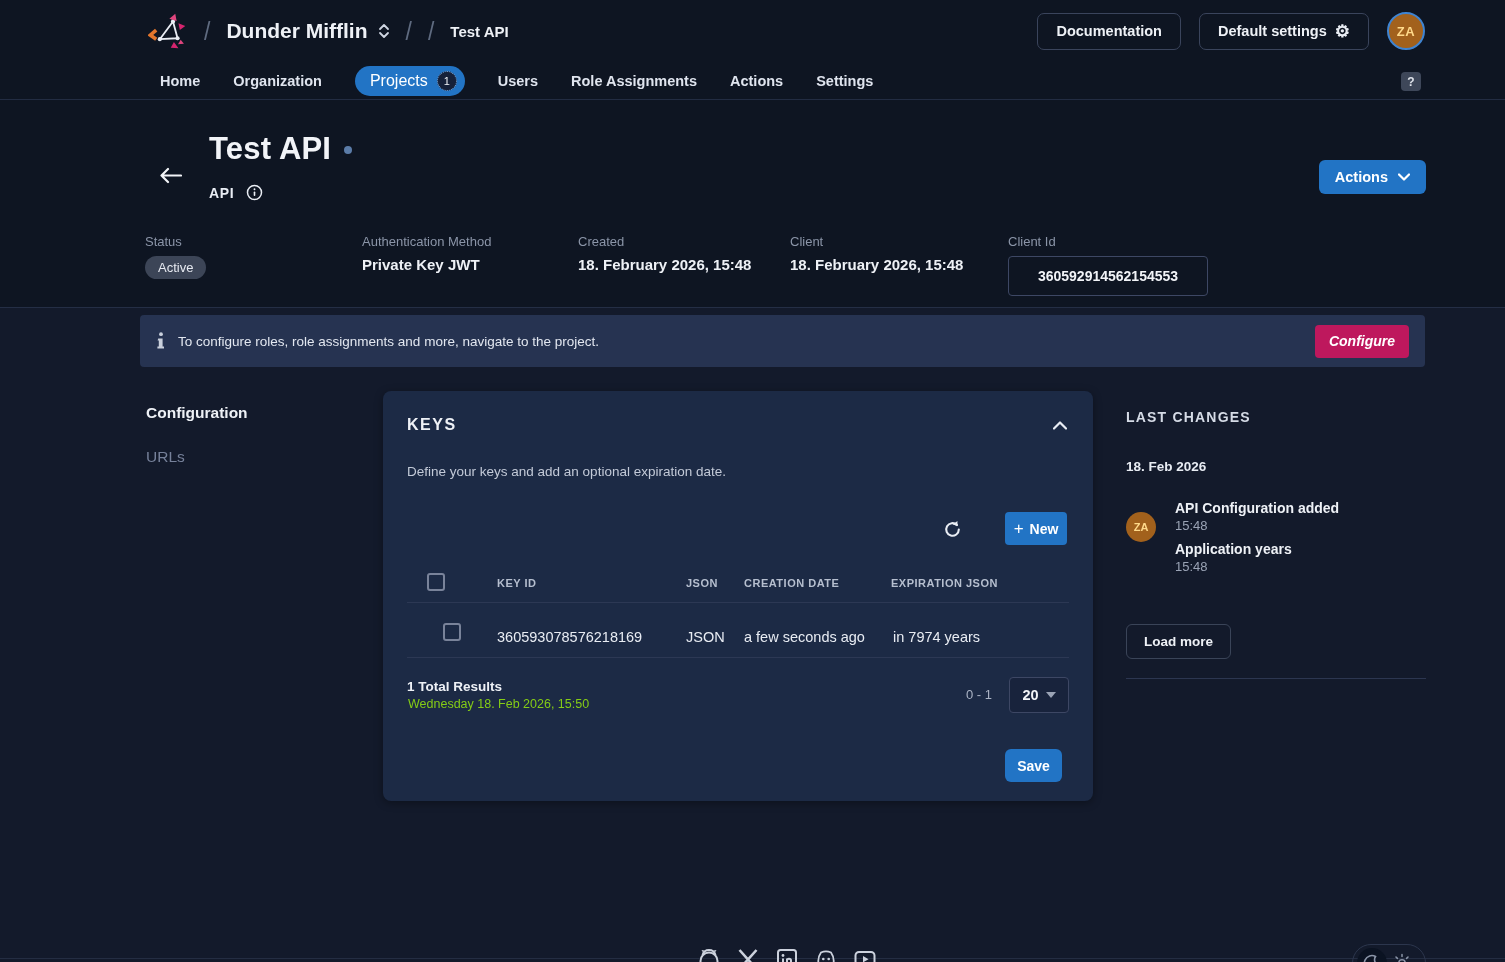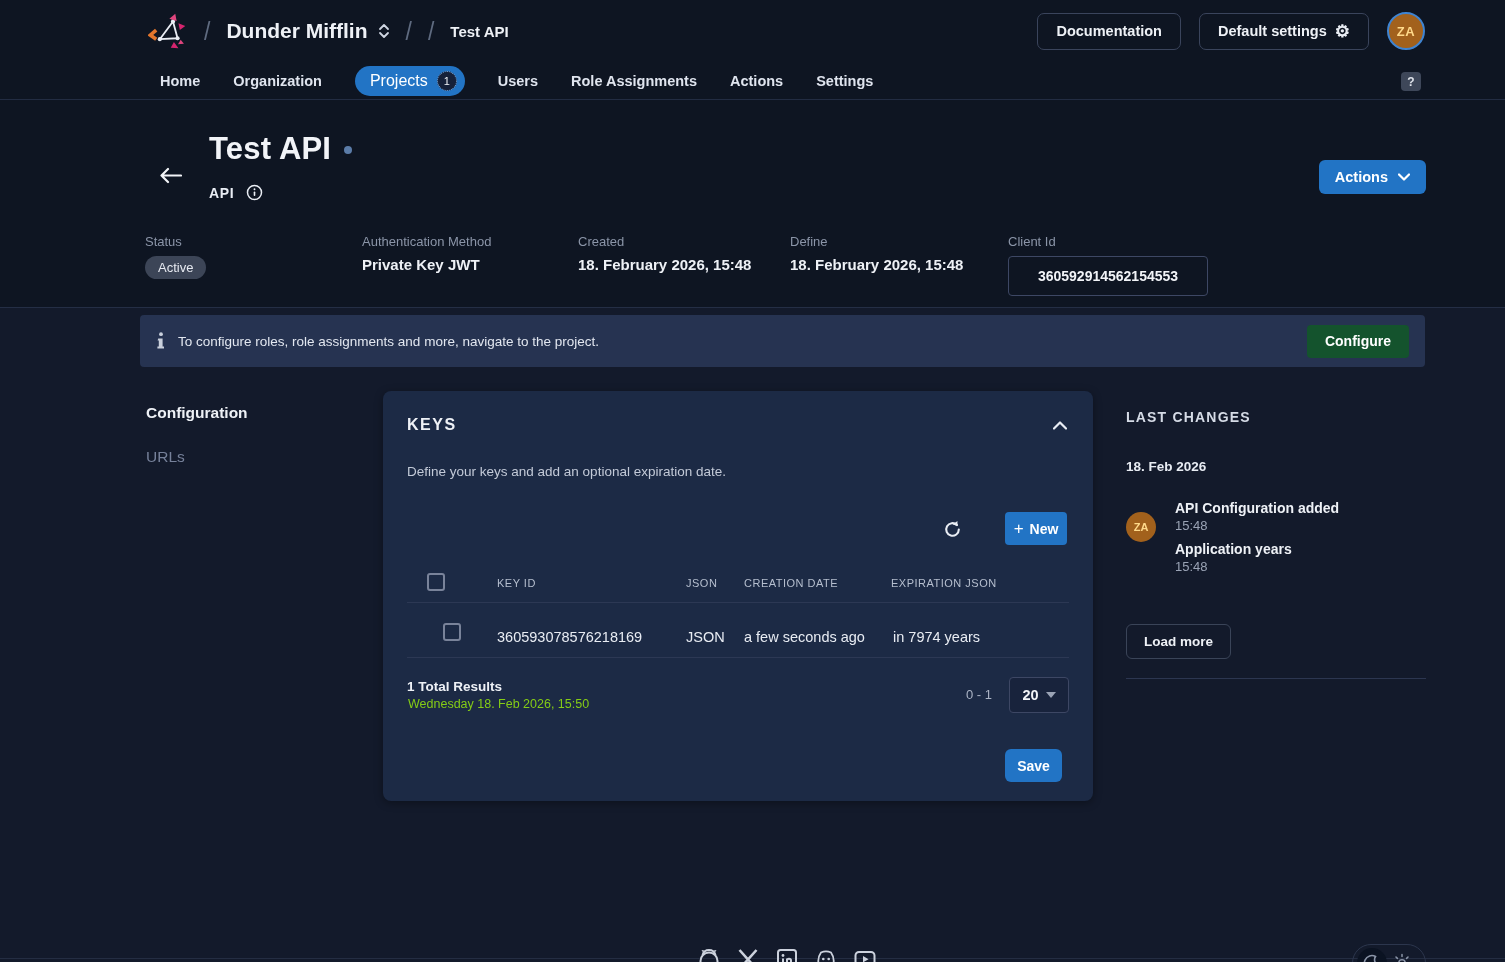--- a/index.html
+++ b/index.html
@@ -39,37 +39,37 @@
   .page-sub { font-size:14px; font-weight:700; letter-spacing:.6px; color:#e9edf4; }
   .actions-btn { position:absolute; right:79px; top:160px; height:34px; padding:0 16px; background:#2274c5; border:none; border-radius:6px; color:#fff; font-size:14.5px; font-weight:700; font-family:inherit; display:flex; align-items:center; gap:10px; cursor:pointer; }
   .meta-row { position:absolute; left:145px; top:234px; right:79px; display:grid; grid-template-columns:217px 216px 212px 218px 217px 1fr; }
   .meta-label { font-size:13px; color:#8b95a8; margin-bottom:7px; }
   .meta-value { font-size:15px; font-weight:600; color:#eef1f6; }
   .status-pill { display:inline-block; background:#3c4557; border-radius:12px; padding:4px 13px; font-size:13px; font-weight:400; color:#e6e9f0; }
   .client-box { display:inline-block; min-width:200px; text-align:center; border:1px solid #3d4764; border-radius:4px; padding:11px 10px; font-size:14px; font-weight:600; color:#f2f4f8; cursor:pointer; }
   
   .banner { position:absolute; left:140px; top:315px; width:1285px; height:52px; background:#263351; border-radius:4px; display:flex; align-items:center; padding:0 16px; }
   .banner-text { font-size:13.5px; color:#e2e7f0; margin-left:12px; }
-  .banner-btn { margin-left:auto; width:102px; height:33px; background:#14532d; border:none; border-radius:4px; color:#fff; font-size:14px; font-weight:700; font-family:inherit; cursor:pointer; }
+  .banner-btn { margin-left:auto; width:94px; height:33px; background:#be185d; border:none; border-radius:4px; color:#fff; font-size:14px; font-weight:700; font-family:inherit; cursor:pointer;font-style:italic; }
   
   .side-nav { position:absolute; left:146px; top:404px; display:flex; flex-direction:column; gap:26px; }
   .side-item { font-size:15.5px; font-weight:700; color:#eef1f6; cursor:pointer; }
   .side-item.inactive { font-weight:400; color:#76819a; }
   
   .card { position:absolute; left:383px; top:391px; width:710px; height:410px; background:#1c2a45; border-radius:8px; box-shadow:0 2px 8px rgba(0,0,0,.35); }
   .card-title { position:absolute; left:24px; top:25px; font-size:16px; font-weight:700; letter-spacing:1.5px; color:#eef1f6; }
   .collapse-btn { position:absolute; right:20px; top:23px; width:26px; height:22px; display:flex; align-items:center; justify-content:center; cursor:pointer; }
   .card-desc { position:absolute; left:24px; top:73px; font-size:13.5px; color:#c3cad8; }
   .refresh-btn { position:absolute; left:556px; top:125px; width:26px; height:26px; display:flex; align-items:center; justify-content:center; cursor:pointer; }
   .new-btn { position:absolute; left:622px; top:121px; width:62px; height:33px; background:#2274c5; border:none; border-radius:4px; color:#fff; font-size:14px; font-weight:700; font-family:inherit; display:flex; align-items:center; justify-content:center; gap:6px; cursor:pointer; }
   .new-plus { font-size:17px; font-weight:400; line-height:1; }
   .checkbox { width:18px; height:18px; border:2px solid #79839a; border-radius:3px; background:transparent; cursor:pointer; }
   .thead { position:absolute; left:0; top:180px; width:100%; height:30px; }
   .thead .checkbox { position:absolute; left:44px; top:2px; }
-  .th { position:absolute; top:6px; font-size:11px; font-weight:400; letter-spacing:.5px; color:#b6bfcf; }
+  .th { position:absolute; top:6px; font-size:11px; font-weight:700; letter-spacing:.5px; color:#b6bfcf; }
   .th.c1{ left:114px; } .th.c2{ left:303px; } .th.c3{ left:361px; } .th.c4{ left:508px; }
   .t-divider { position:absolute; left:24px; right:24px; height:1px; background:#2c3854; }
   .trow { position:absolute; left:0; top:218px; width:100%; height:48px; cursor:pointer; }
   .trow .checkbox { position:absolute; left:60px; top:14px; }
   .td { position:absolute; top:20px; font-size:14.5px; color:#e8ecf3; }
   .td.c1{ left:114px; } .td.c2{ left:303px; } .td.c3{ left:361px; } .td.c4{ left:510px; }
   .total-results { position:absolute; left:24px; top:288px; font-size:13.5px; font-weight:700; color:#eef1f6; }
   .total-ts { position:absolute; left:25px; top:306px; font-size:12.5px; color:#84cc16; }
   .range-label { position:absolute; left:583px; top:296px; font-size:13px; color:#aab3c4; }
   .pagesize { position:absolute; left:626px; top:286px; width:60px; height:36px; border:1px solid #3d4764; border-radius:4px; background:#18233c; display:flex; align-items:center; justify-content:center; gap:7px; cursor:pointer; }
@@ -187,21 +187,21 @@
     </div>
     <div>
       <div class="meta-label">Authentication Method</div>
       <div class="meta-value">Private Key JWT</div>
     </div>
     <div>
       <div class="meta-label">Created</div>
       <div class="meta-value">18. February 2026, 15:48</div>
     </div>
     <div>
-      <div class="meta-label">Define</div>
+      <div class="meta-label">Client</div>
       <div class="meta-value">18. February 2026, 15:48</div>
     </div>
     <div>
       <div class="meta-label">Client Id</div>
       <span class="client-box">360592914562154553</span>
     </div>
   </div>
 </div>
 
 <div class="banner">

